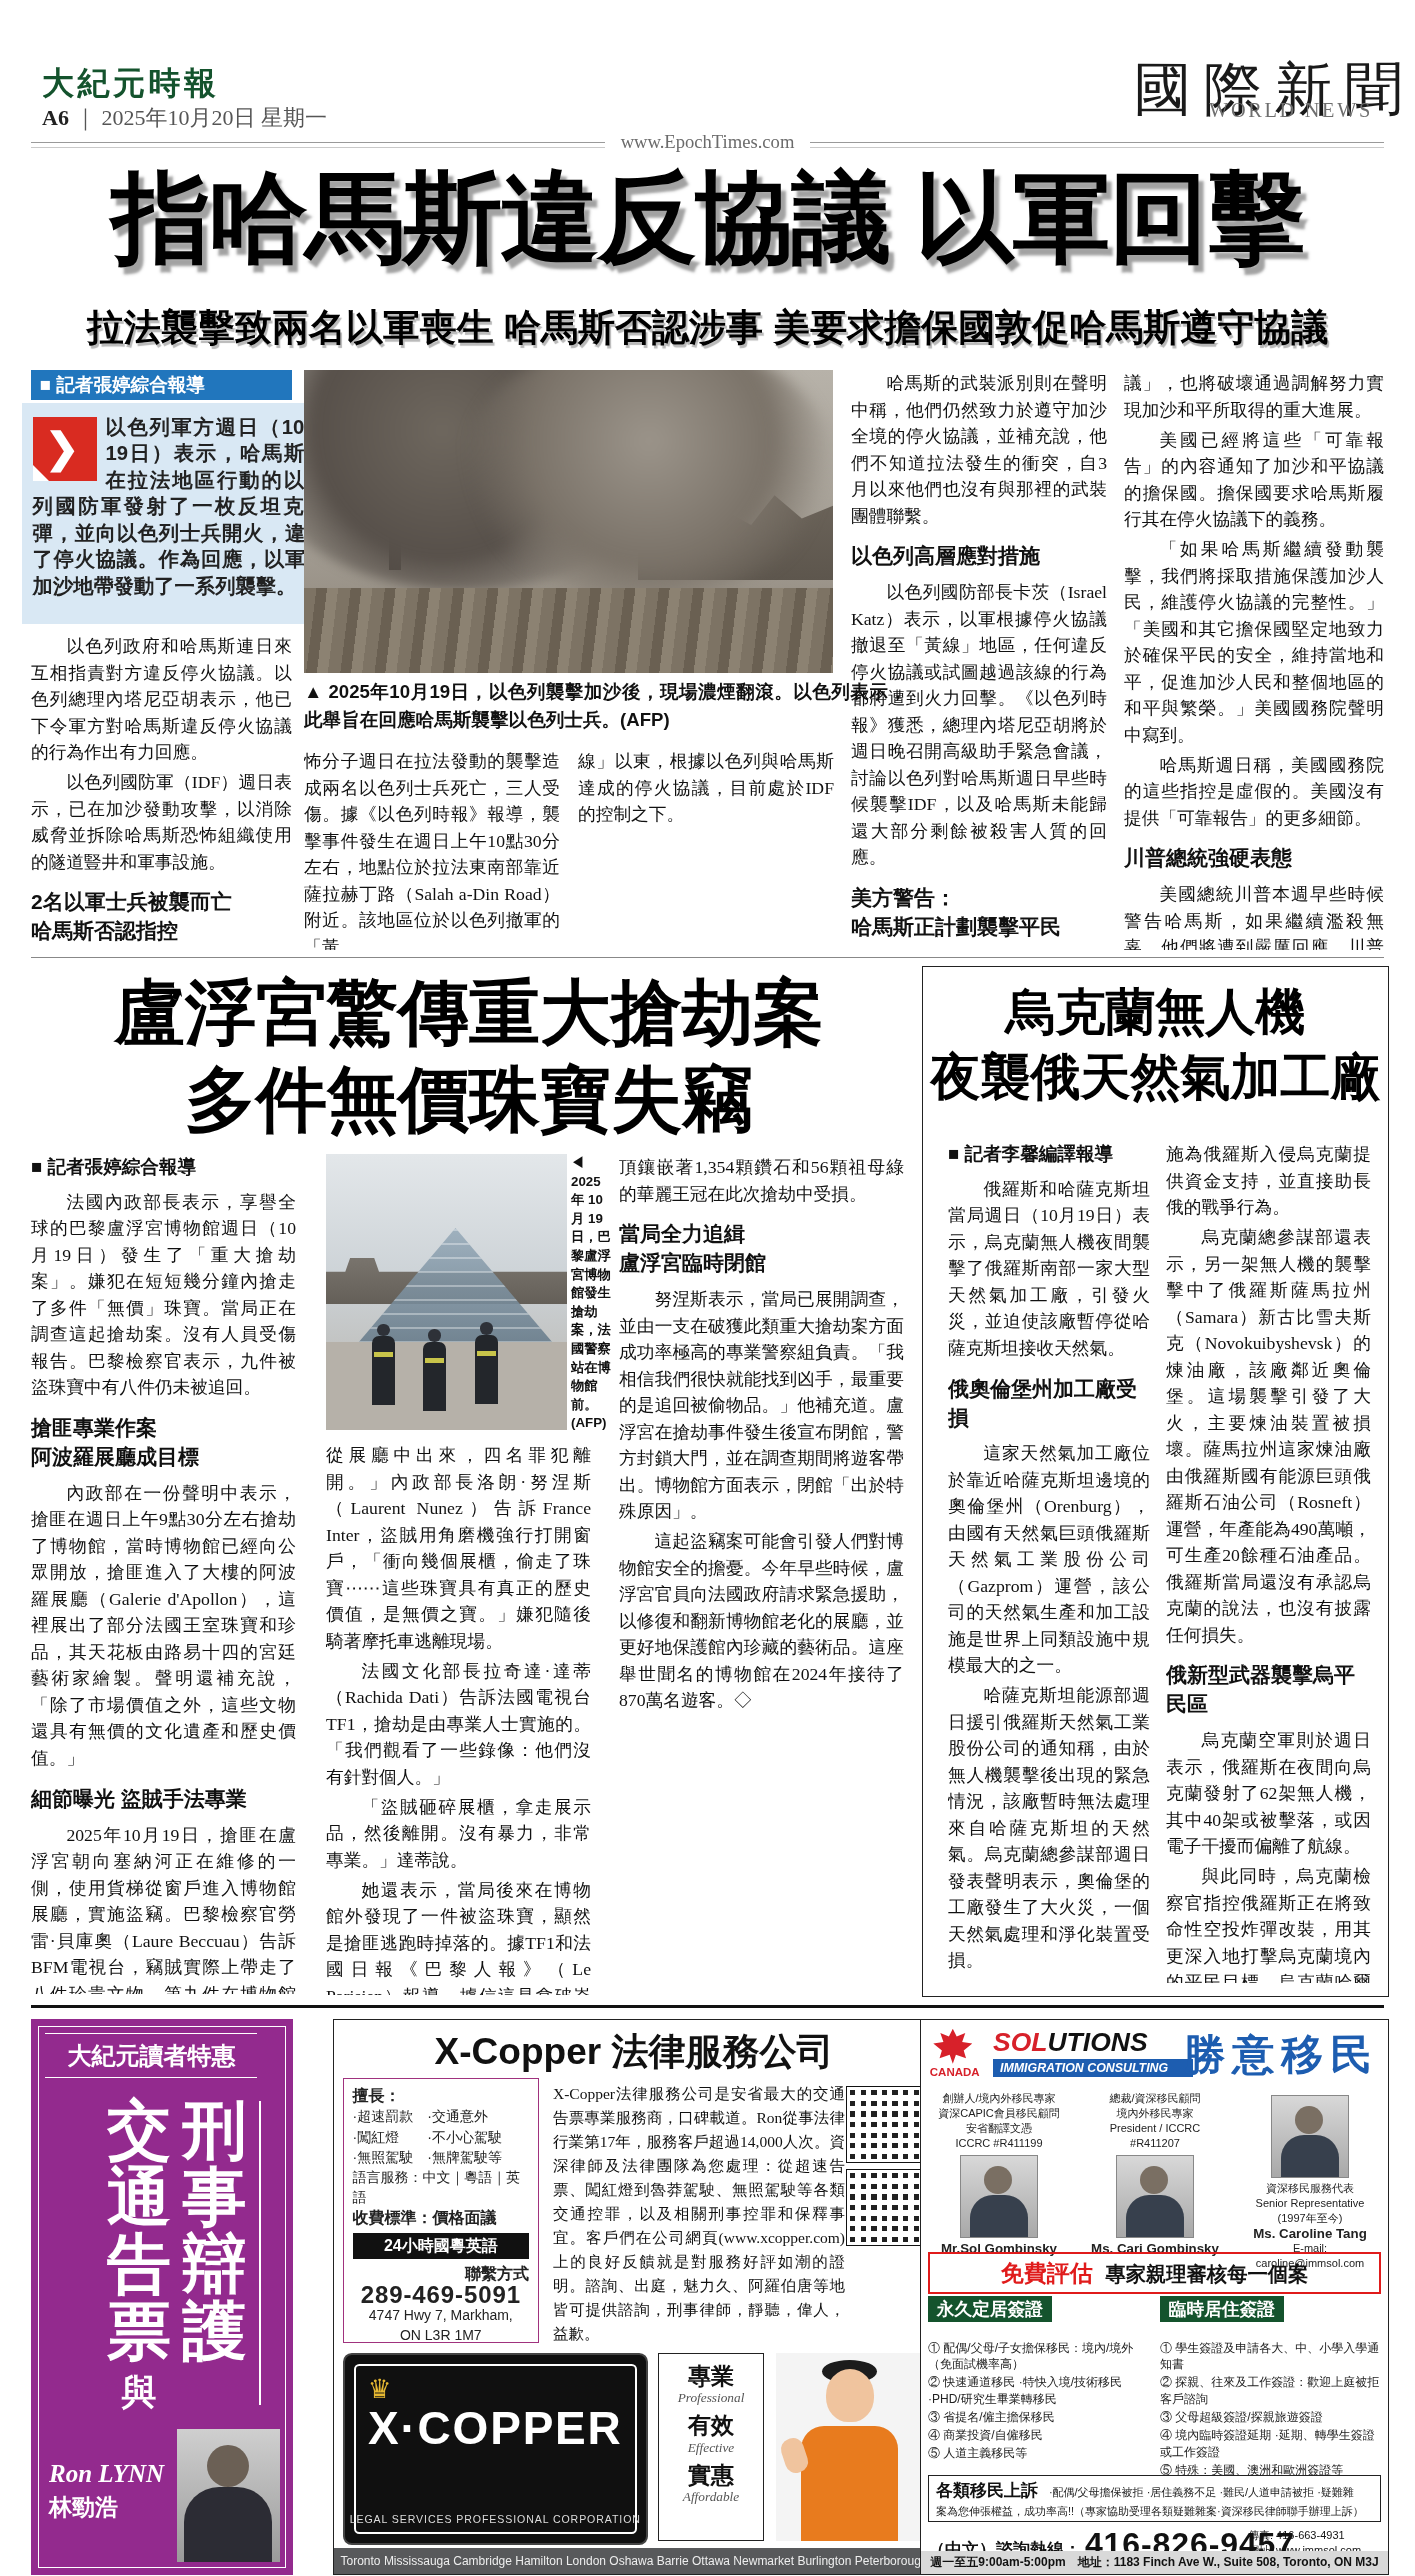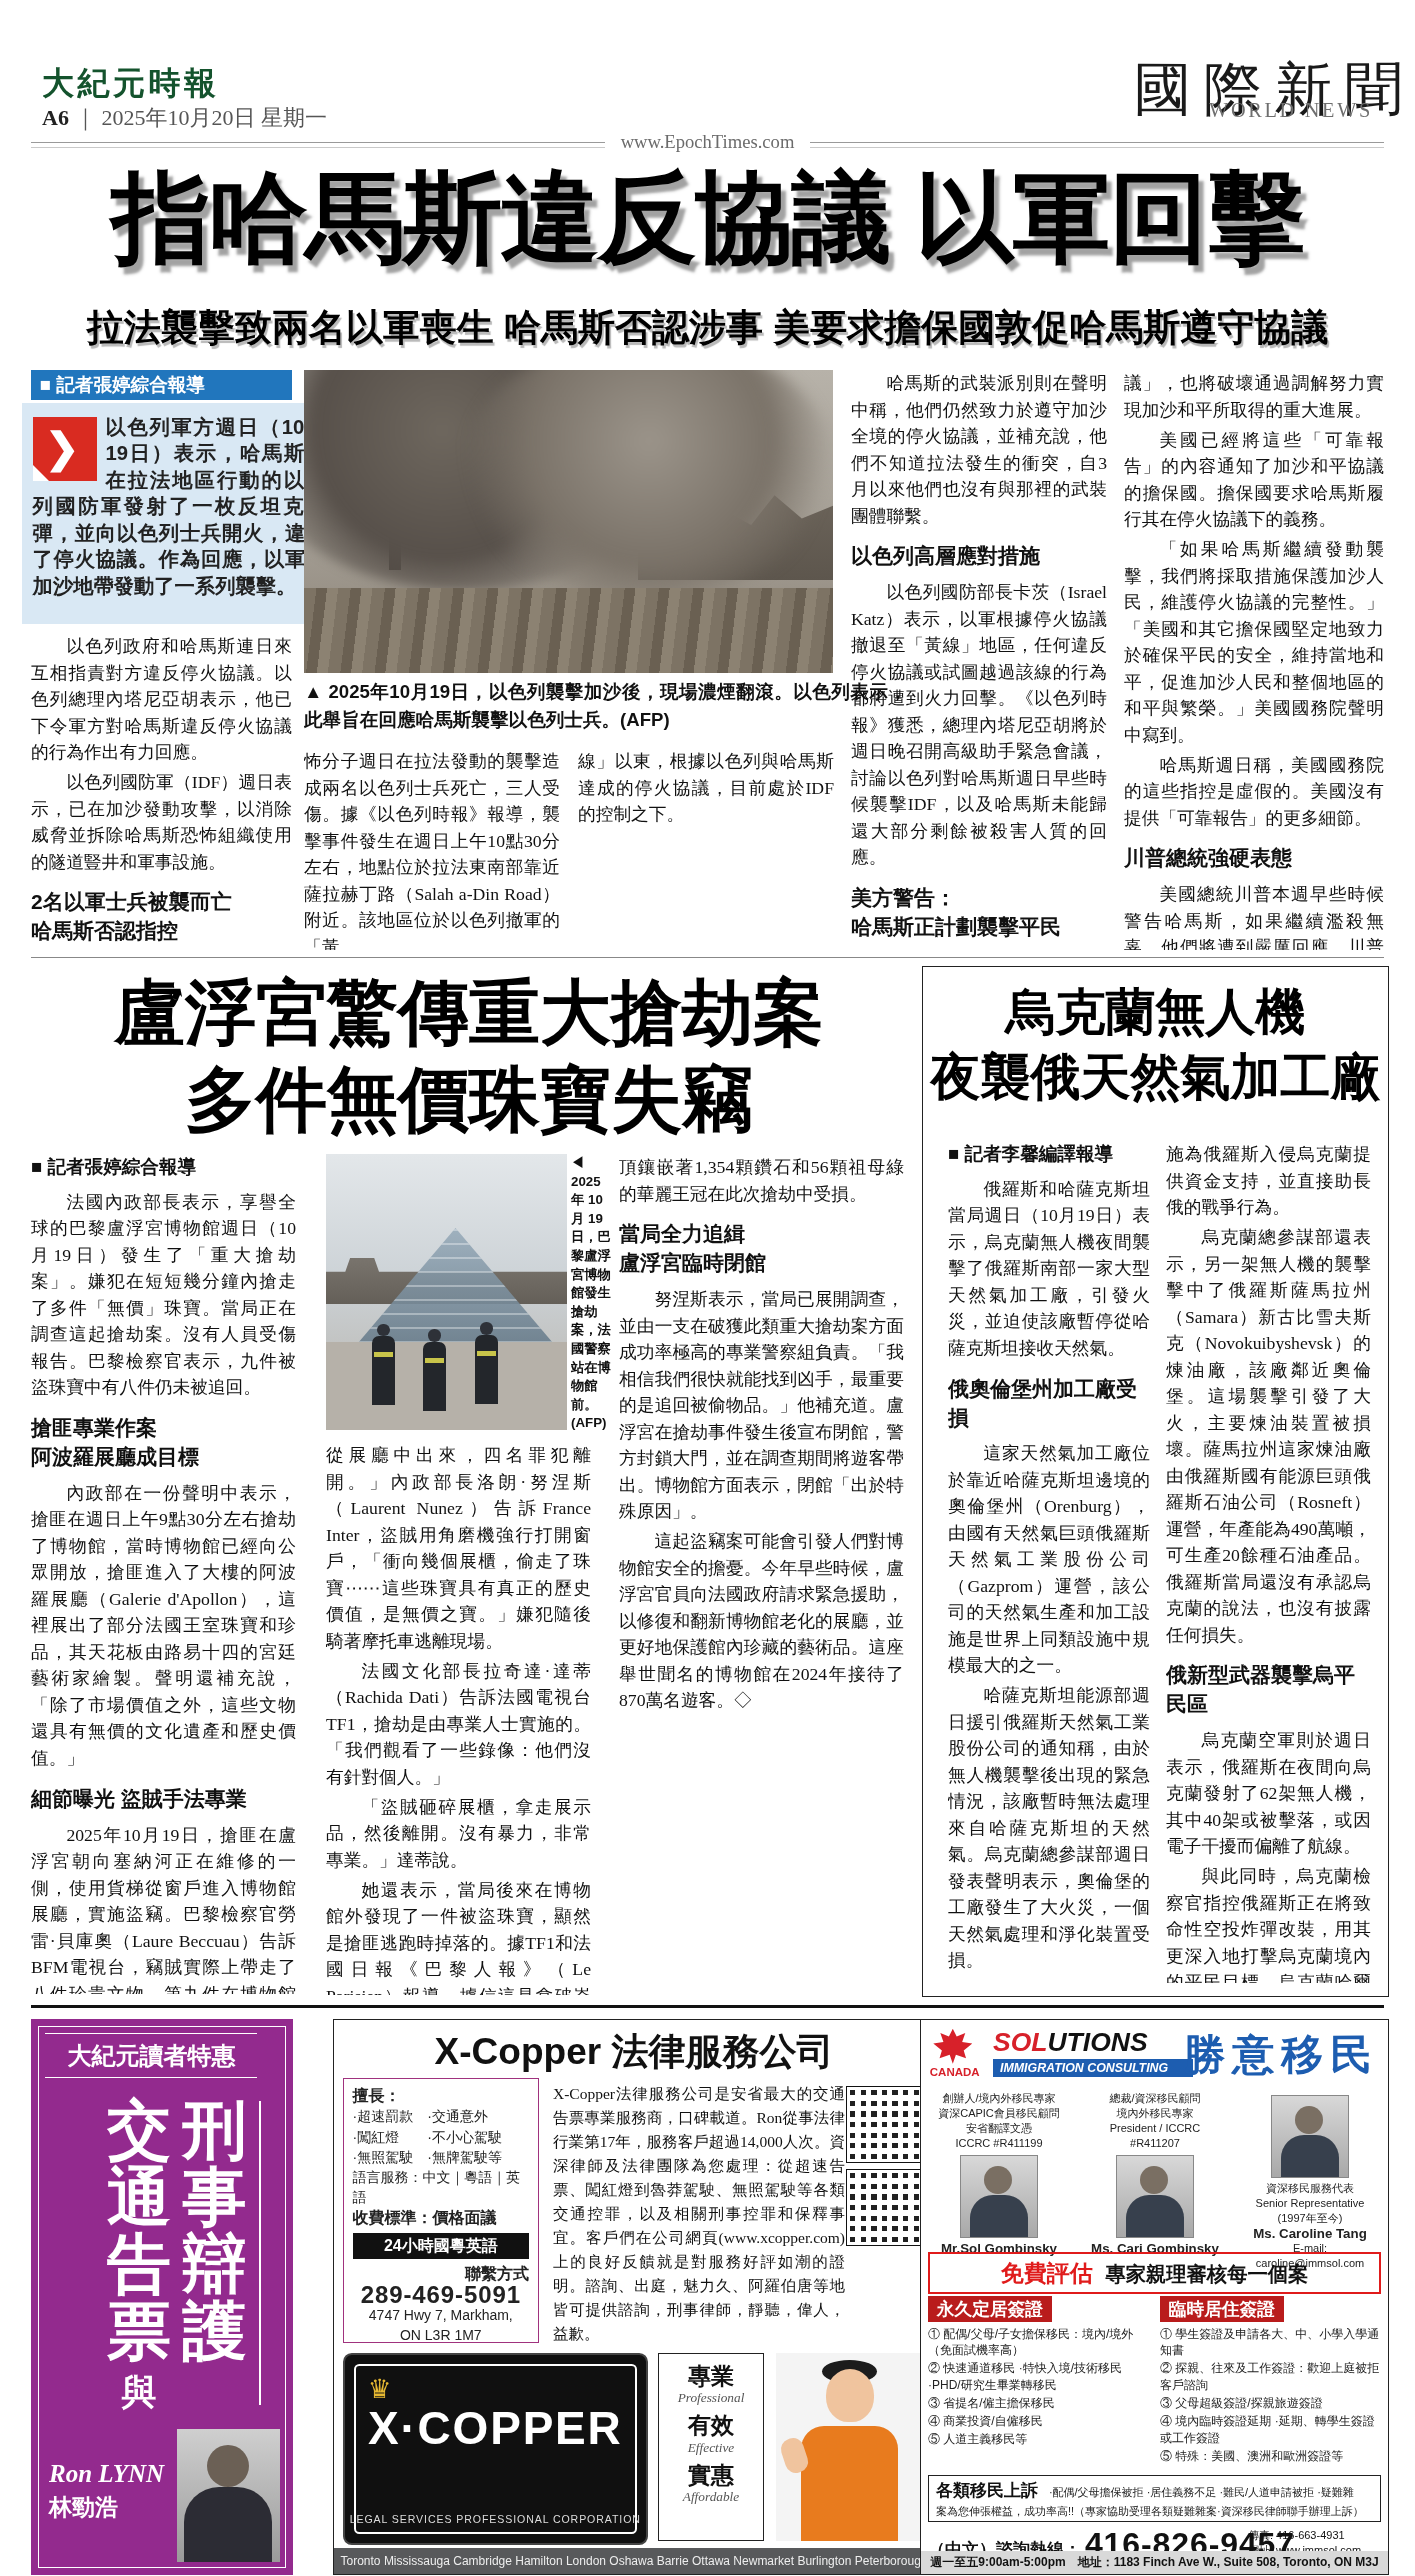--- a/index.html
+++ b/index.html
@@ -185,22 +185,22 @@
   .im-photo:before{content:"";position:absolute;left:23px;top:10.6px;width:28px;height:28px;border-radius:50%;background:#7a6f63;}
   .im-photo:after{content:"";position:absolute;left:8.8px;top:39px;width:58px;height:44px;border-radius:23px 23px 0 0;background:#37404d;}
   .im-person .nm{font-weight:700;font-size:13.3px;text-align:center;}
   .im-person .role{text-align:center;}
   .im-banner{position:absolute;left:7px;top:232px;width:453px;border:2.7px solid #e01b1b;box-sizing:border-box;
              text-align:center;padding:3.5px 0;font-family:"Liberation Sans",sans-serif;font-weight:900;}
   .im-banner .free{color:#e01b1b;font-size:23px;margin-right:8.8px;}
   .im-banner .rest{color:#111;font-size:20.3px;}
   .im-lists{position:absolute;left:7px;top:276px;width:453px;height:177px;font-family:"Liberation Sans",sans-serif;}
   .im-col{position:absolute;top:0;width:221px;}
-  .im-col .hd{font-weight:900;font-size:17.7px;background:#b91c1c;color:#fff;display:inline-block;
-              padding:0.9px 8.8px;margin-bottom:4px;}
+  .im-col .hd{font-weight:900;font-size:17.7px;background:#14532d;color:#fff;display:inline-block;
+              padding:0.9px 8.8px;margin-bottom:18px;}
   .lst-item{font-size:12px;line-height:16.4px;color:#222;margin-bottom:1.8px;}
   .im-appeal{position:absolute;left:7px;top:455px;width:453px;border:1.8px solid #222;box-sizing:border-box;
              padding:2.7px 7px;font-family:"Liberation Sans",sans-serif;}
   .im-appeal .hd{font-weight:900;font-size:17px;display:inline;margin-right:7px;}
   .im-appeal .ln{font-size:11px;line-height:15px;color:#222;display:inline;}
   .im-hot{position:absolute;left:7px;top:506px;width:453px;font-family:"Liberation Sans",sans-serif;}
   .im-hot .pre{font-weight:700;font-size:17px;}
   .im-hot .num{font-weight:900;font-size:32px;letter-spacing:0.9px;}
   .im-hot .sml{position:absolute;right:0;top:1.8px;font-size:11px;line-height:15px;text-align:left;width:133px;}
   .im-strip{position:absolute;left:0;bottom:0;width:100%;height:23px;background:#d9d9d9;color:#111;

